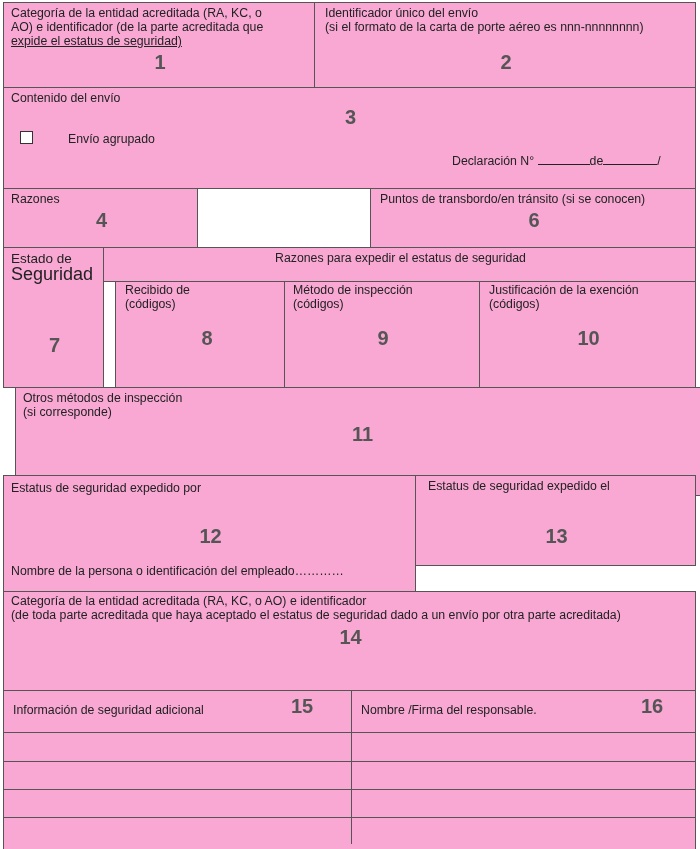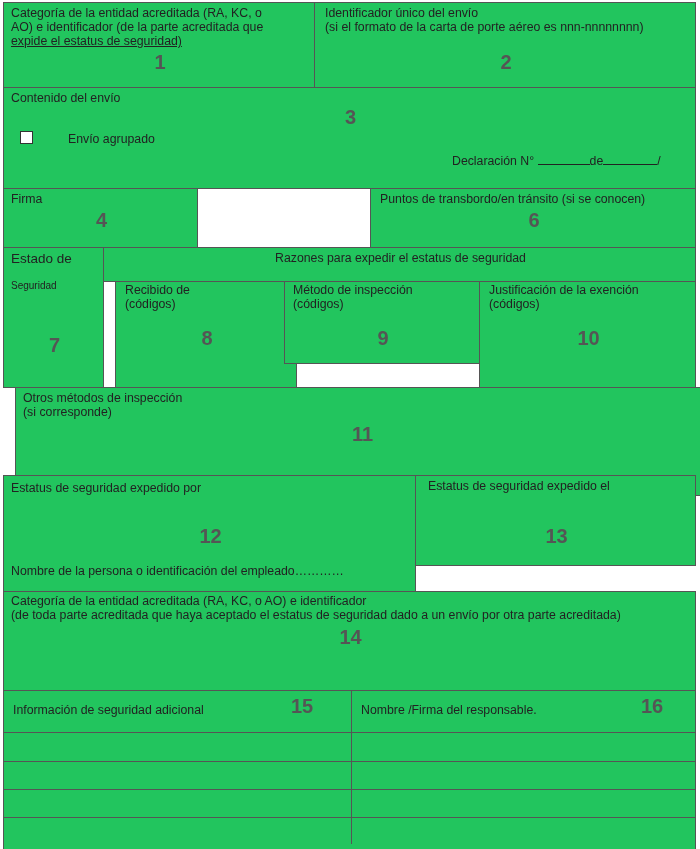--- a/index.html
+++ b/index.html
@@ -1,19 +1,19 @@
 <!DOCTYPE html>
 <html><head>
 <meta charset="utf-8">
 <style>
   html, body { margin:0; padding:0; background:#ffffff; }
   body { width:700px; height:849px; position:relative; overflow:hidden;
          font-family:"Liberation Sans", sans-serif; color:#222; }
   .form { position:absolute; left:3px; top:2px; width:693px; height:843px; }
-  .cell { position:absolute; box-sizing:border-box; border:1px solid #555; background:#22c55e; }
+  .cell { position:absolute; box-sizing:border-box; border:1px solid #555; background:#f9a8d4; }
   .lbl { position:absolute; font-size:12.3px; line-height:14px; color:#222; }
   .num { position:absolute; font-size:20px; font-weight:bold; color:#555; text-align:center; }
   .hline { position:absolute; height:0; border-top:1px solid #555; }
   .vline { position:absolute; width:0; border-left:1px solid #555; }
   .checkbox { position:absolute; width:13px; height:13px; border:1px solid #333; box-sizing:border-box; background:#fff; }
   .blank { display:inline-block; border-bottom:1px solid #222; height:10px; vertical-align:baseline; }
 </style>
 </head>
 <body>
 
@@ -36,42 +36,42 @@
     <div class="num" style="left:0;top:18px;width:693px;">3</div>
     <div class="checkbox" style="left:16px;top:43px;"></div>
     <div class="lbl" style="left:64px;top:44px;">Envío agrupado</div>
     <div class="lbl" style="left:448px;top:66px;white-space:nowrap;">
       <span>Declaración N°</span>
       <span class="blank" style="width:52px;"></span><span>de</span><span class="blank" style="width:54px;"></span><span>/</span>
     </div>
   </div>
 
   <div class="cell" style="left:0;top:186px;width:195px;height:60px;">
-    <div class="lbl" style="left:7px;top:3px;">Firma</div>
+    <div class="lbl" style="left:7px;top:3px;">Razones</div>
     <div class="num" style="left:0;top:20px;width:195px;">4</div>
   </div>
   <div class="cell" style="left:367px;top:186px;width:326px;height:60px;">
     <div class="lbl" style="left:9px;top:3px;">Puntos de transbordo/en tránsito (si se conocen)</div>
     <div class="num" style="left:0;top:20px;width:326px;">6</div>
   </div>
 
   <div class="cell" style="left:0;top:245px;width:101px;height:141px;">
     <div class="lbl" style="left:7px;top:3px;font-size:13.5px;line-height:16px;">Estado de</div>
-    <div class="lbl" style="left:7px;top:30px;font-size:10px;line-height:16px;">Seguridad</div>
+    <div class="lbl" style="left:7px;top:18px;font-size:18px;line-height:16px;">Seguridad</div>
     <div class="num" style="left:0;top:86px;width:101px;">7</div>
   </div>
   <div class="cell" style="left:100px;top:245px;width:593px;height:35px;">
     <div class="lbl" style="left:0;top:3px;width:593px;text-align:center;">Razones para expedir el estatus de seguridad</div>
   </div>
   <div class="cell" style="left:100px;top:279px;width:182px;height:107px;margin-left:12px;">
     <div class="lbl" style="left:9px;top:1px;">Recibido de</div>
     <div class="lbl" style="left:9px;top:15px;">(códigos)</div>
     <div class="num" style="left:0;top:45px;width:182px;">8</div>
   </div>
-  <div class="cell" style="left:281px;top:279px;width:196px;height:83px;">
+  <div class="cell" style="left:281px;top:279px;width:196px;height:107px;">
     <div class="lbl" style="left:8px;top:1px;">Método de inspección</div>
     <div class="lbl" style="left:8px;top:15px;">(códigos)</div>
     <div class="num" style="left:0;top:45px;width:196px;">9</div>
   </div>
   <div class="cell" style="left:476px;top:279px;width:217px;height:107px;">
     <div class="lbl" style="left:9px;top:1px;">Justificación de la exención</div>
     <div class="lbl" style="left:9px;top:15px;">(códigos)</div>
     <div class="num" style="left:0;top:45px;width:217px;">10</div>
   </div>
 

